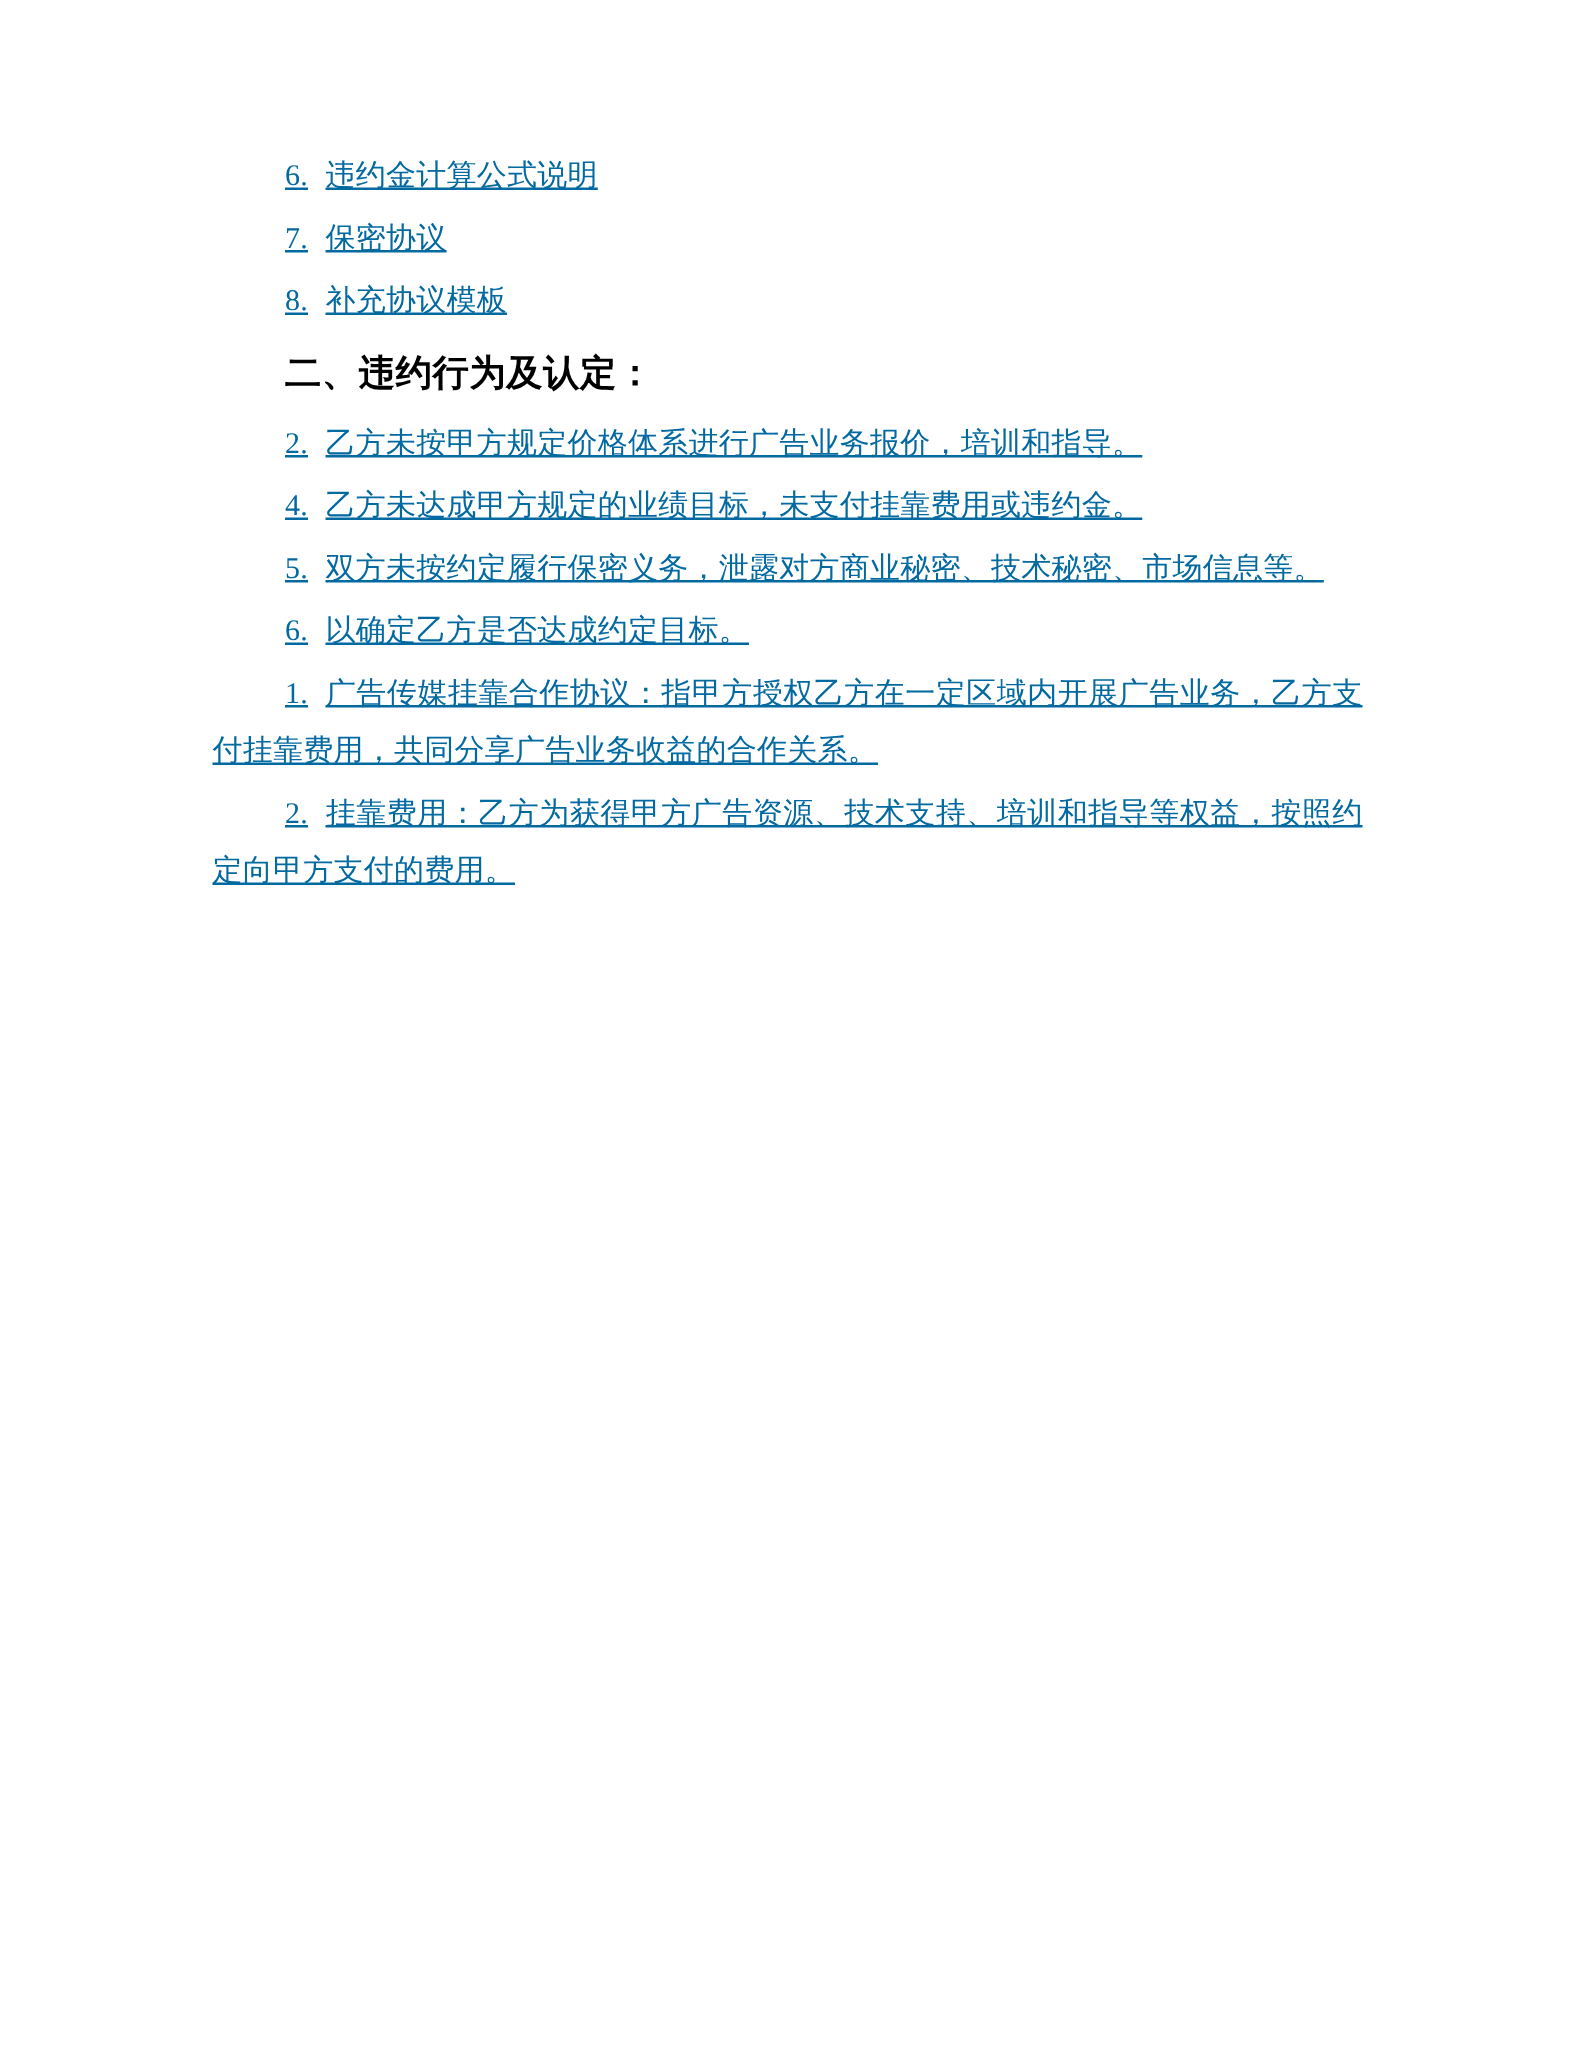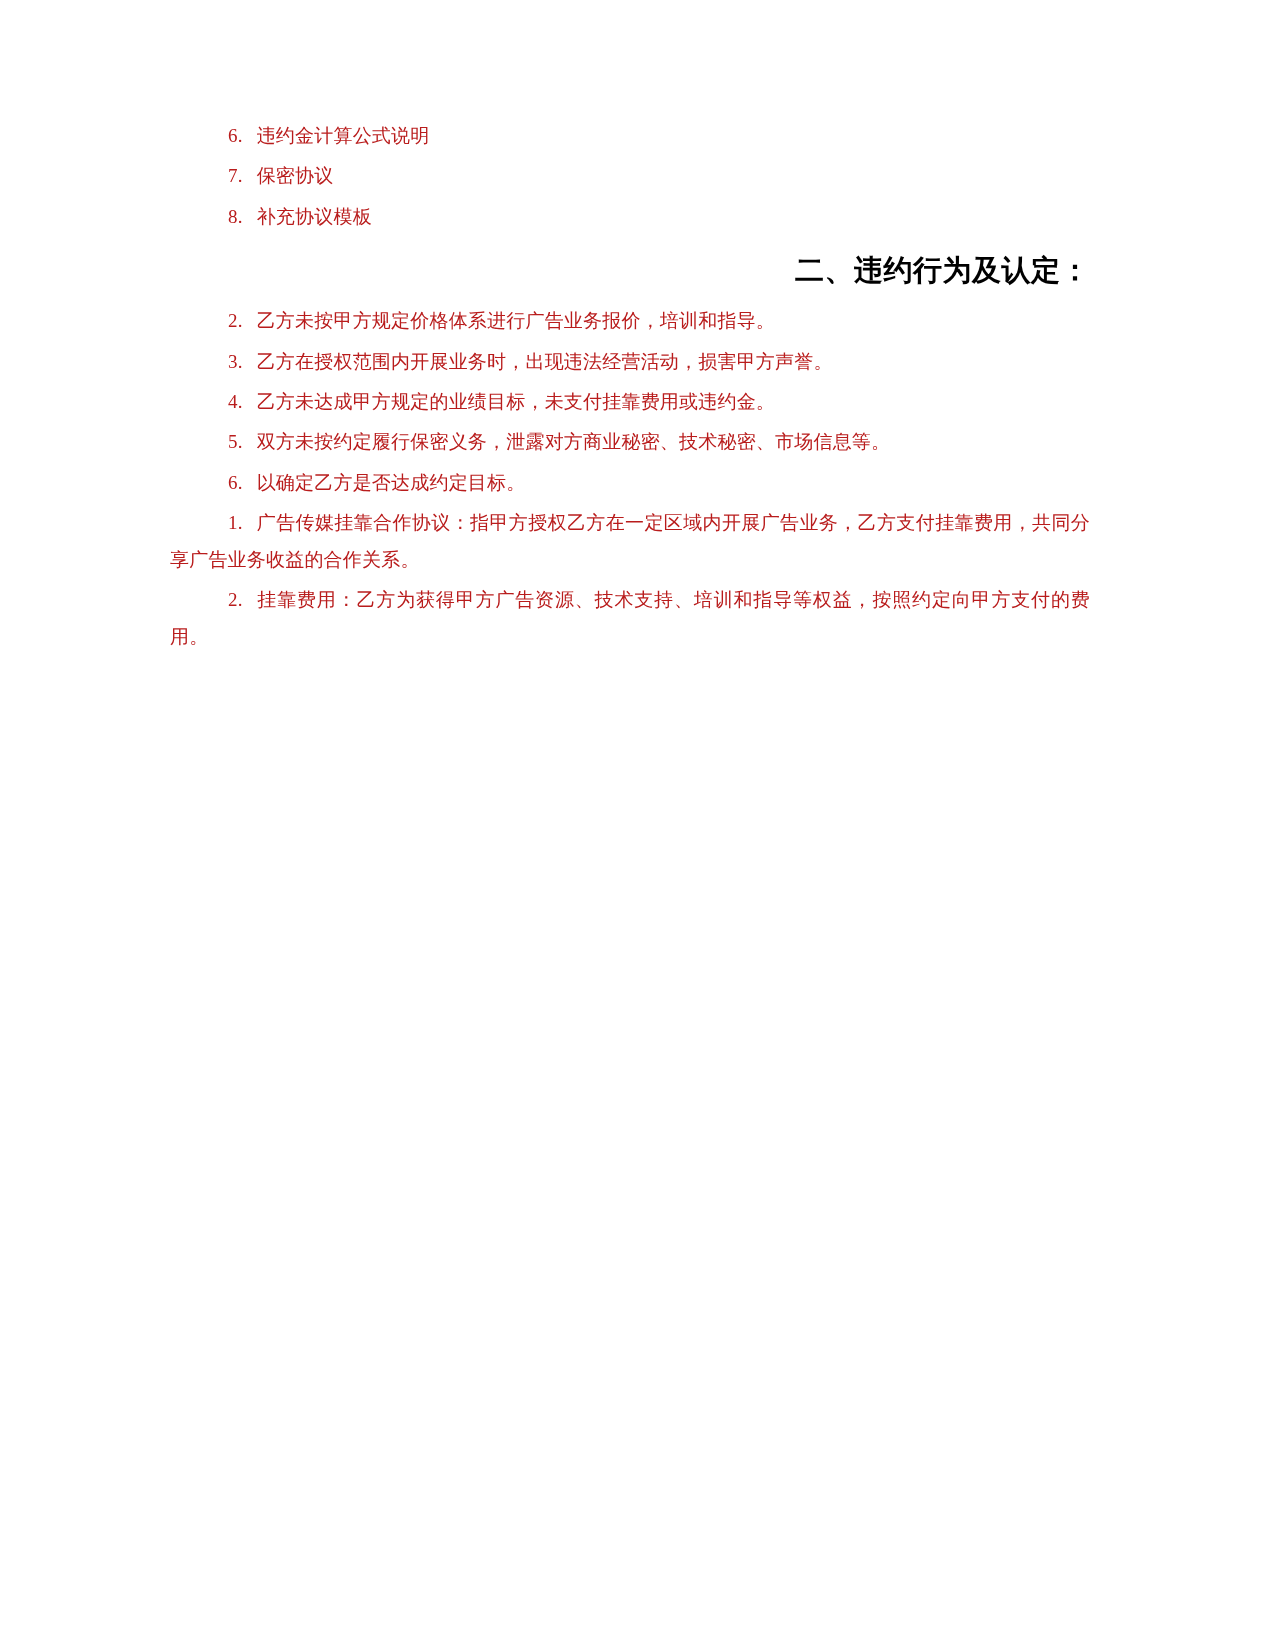--- a/index.html
+++ b/index.html
@@ -22,28 +22,29 @@
   .content {
     position: absolute;
     left: 170px;
     top: 118px;
     width: 920px;
   }
 
   
   .item {
     font-family: "Liberation Serif", "DejaVu Serif", serif;
-    font-size: 19px;
+    font-size: 24px;
     line-height: 1.92;
-    color: #b91c1c;
+    color: #0369a1;
     text-indent: 58px;
     text-align: justify;
     text-justify: inter-ideograph;
     margin: 0 0 4px 0;
     letter-spacing: 0.2px;
+    text-decoration: underline;
   }
 
   .item .num {
     font-family: "Liberation Serif", "DejaVu Serif", serif;
   }
 
   .item .gap {
     display: inline-block;
     width: 14px;
   }
@@ -56,21 +57,20 @@
   
   .heading {
     font-family: Liberation Sans, sans-serif;
     font-size: 29px;
     font-weight: bold;
     line-height: 1.92;
     color: #000000;
     text-indent: 58px;
     margin: 8px 0 4px 0;
     letter-spacing: 0.5px;
-    text-align: right;
   }
 </style>
 </head>
 <body>
 
 <div class="page">
   <div class="content">
 
     <div class="item short">
       <span class="num">6.</span><span class="gap"></span><span>违约金计算公式说明</span>
@@ -81,23 +81,20 @@
     <div class="item short">
       <span class="num">8.</span><span class="gap"></span><span>补充协议模板</span>
     </div>
 
     <div class="heading">二、违约行为及认定：</div>
 
     <div class="item">
       <span class="num">2.</span><span class="gap"></span><span>乙方未按甲方规定价格体系进行广告业务报价，培训和指导。</span>
     </div>
     <div class="item">
-      <span class="num">3.</span><span class="gap"></span><span>乙方在授权范围内开展业务时，出现违法经营活动，损害甲方声誉。</span>
-    </div>
-    <div class="item">
       <span class="num">4.</span><span class="gap"></span><span>乙方未达成甲方规定的业绩目标，未支付挂靠费用或违约金。</span>
     </div>
     <div class="item">
       <span class="num">5.</span><span class="gap"></span><span>双方未按约定履行保密义务，泄露对方商业秘密、技术秘密、市场信息等。</span>
     </div>
     <div class="item short">
       <span class="num">6.</span><span class="gap"></span><span>以确定乙方是否达成约定目标。</span>
     </div>
 
 

